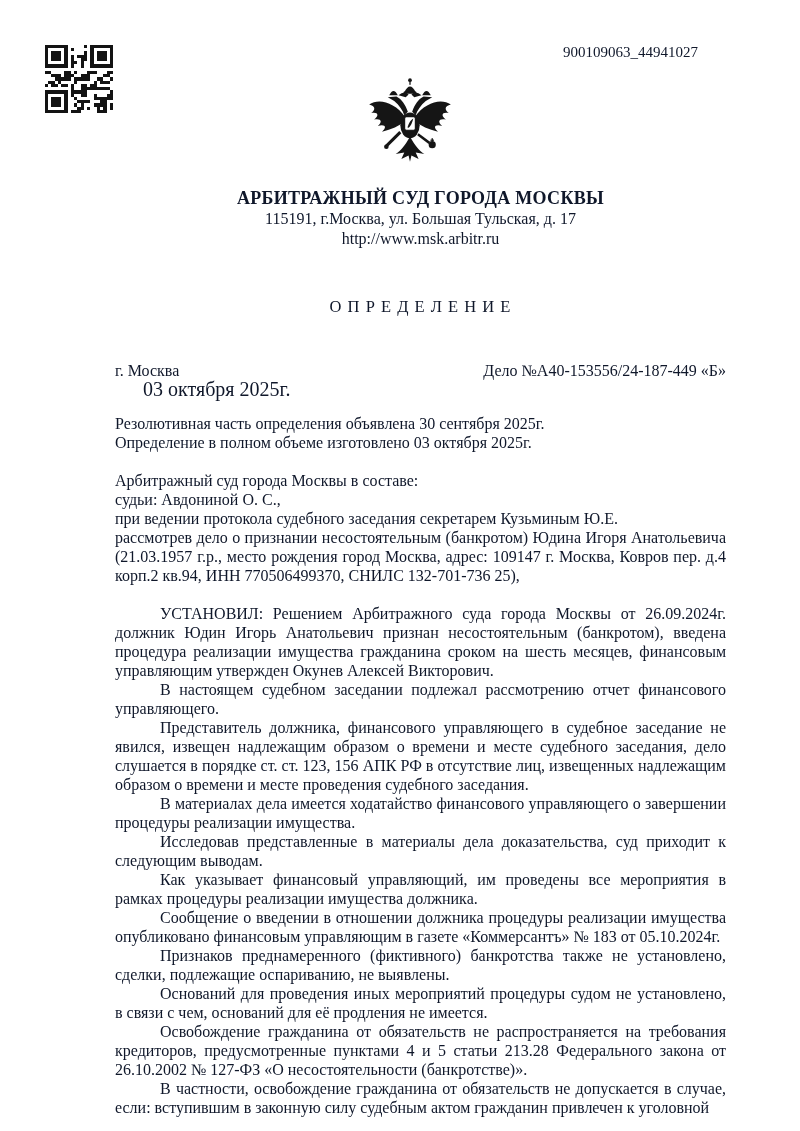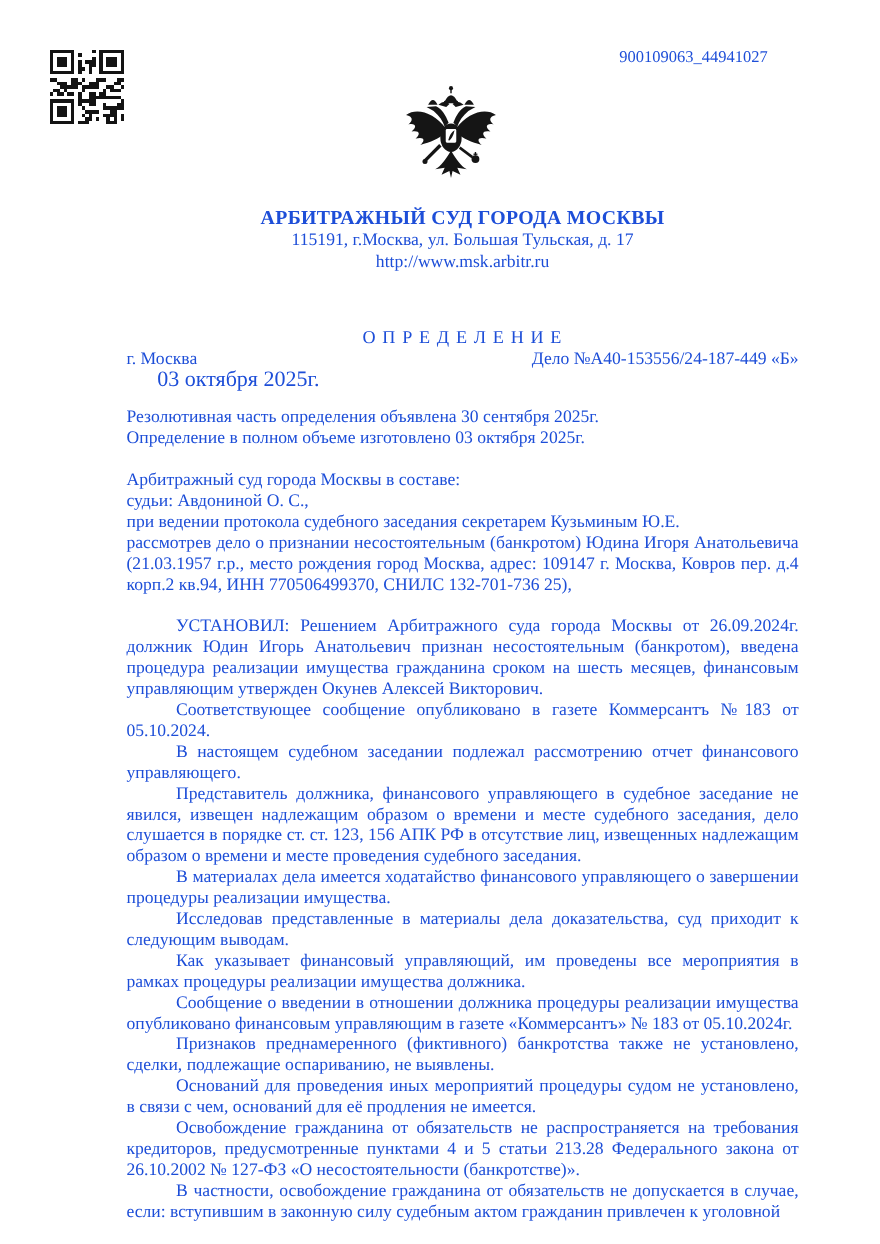--- a/index.html
+++ b/index.html
@@ -1,21 +1,21 @@
 <!DOCTYPE html>
 <html><head>
 <meta charset="utf-8">
 <style>
   html, body { margin: 0; padding: 0; background: #ffffff; }
   .page {
     position: relative;
     width: 800px;
     height: 1131px;
     background: #ffffff;
-    color: #1d4ed8;
+    color: #0f172a;
     font-family: "Liberation Serif", "DejaVu Serif", serif;
     overflow: hidden;
   }
   .qr {
     position: absolute;
     left: 45px;
     top: 45px;
     width: 68px;
     height: 68px;
   }
@@ -59,20 +59,21 @@
     font-size: 16.5px;
     line-height: 20px;
     letter-spacing: 1px;
     margin-top: 48px;
   }
   .case-row {
     display: flex;
     justify-content: space-between;
     font-size: 16px;
     line-height: 19px;
+    margin-top: 44px;
   }
   .plain-line {
     font-size: 20px;
     line-height: 19px;
     margin-left: 28px;
   }
   .text-block {
     font-size: 16px;
     line-height: 19px;
     text-align: justify;
@@ -277,21 +278,20 @@
       <p>Арбитражный суд города Москвы в составе:</p>
       <p>судьи: Авдониной О. С.,</p>
       <p>при ведении протокола судебного заседания секретарем Кузьминым Ю.Е.</p>
       <p>рассмотрев дело о признании несостоятельным (банкротом) Юдина Игоря Анатольевича (21.03.1957 г.р., место рождения город Москва, адрес: 109147 г. Москва, Ковров пер. д.4 корп.2 кв.94, ИНН 770506499370, СНИЛС 132-701-736 25),</p>
     </div>
 
     <div class="gap"></div>
 
     <div class="text-block">
       <p class="ind">УСТАНОВИЛ: Решением Арбитражного суда города Москвы от 26.09.2024г. должник Юдин Игорь Анатольевич признан несостоятельным (банкротом), введена процедура реализации имущества гражданина сроком на шесть месяцев, финансовым управляющим утвержден Окунев Алексей Викторович.</p>
-      <p class="ind">Соответствующее сообщение опубликовано в газете Коммерсантъ №183 от 05.10.2024.</p>
       <p class="ind">В настоящем судебном заседании подлежал рассмотрению отчет финансового управляющего.</p>
       <p class="ind">Представитель должника, финансового управляющего в судебное заседание не явился, извещен надлежащим образом о времени и месте судебного заседания, дело слушается в порядке ст. ст. 123, 156 АПК РФ в отсутствие лиц, извещенных надлежащим образом о времени и месте проведения судебного заседания.</p>
       <p class="ind">В материалах дела имеется ходатайство финансового управляющего о завершении процедуры реализации имущества.</p>
       <p class="ind">Исследовав представленные в материалы дела доказательства, суд приходит к следующим выводам.</p>
       <p class="ind">Как указывает финансовый управляющий, им проведены все мероприятия в рамках процедуры реализации имущества должника.</p>
       <p class="ind">Сообщение о введении в отношении должника процедуры реализации имущества опубликовано финансовым управляющим в газете «Коммерсантъ» № 183 от 05.10.2024г.</p>
       <p class="ind">Признаков преднамеренного (фиктивного) банкротства также не установлено, сделки, подлежащие оспариванию, не выявлены.</p>
       <p class="ind">Оснований для проведения иных мероприятий процедуры судом не установлено, в связи с чем, оснований для её продления не имеется.</p>
       <p class="ind">Освобождение гражданина от обязательств не распространяется на требования кредиторов, предусмотренные пунктами 4 и 5 статьи 213.28 Федерального закона от 26.10.2002 № 127-ФЗ «О несостоятельности (банкротстве)».</p>
       <p class="ind">В частности, освобождение гражданина от обязательств не допускается в случае, если: вступившим в законную силу судебным актом гражданин привлечен к уголовной</p>

